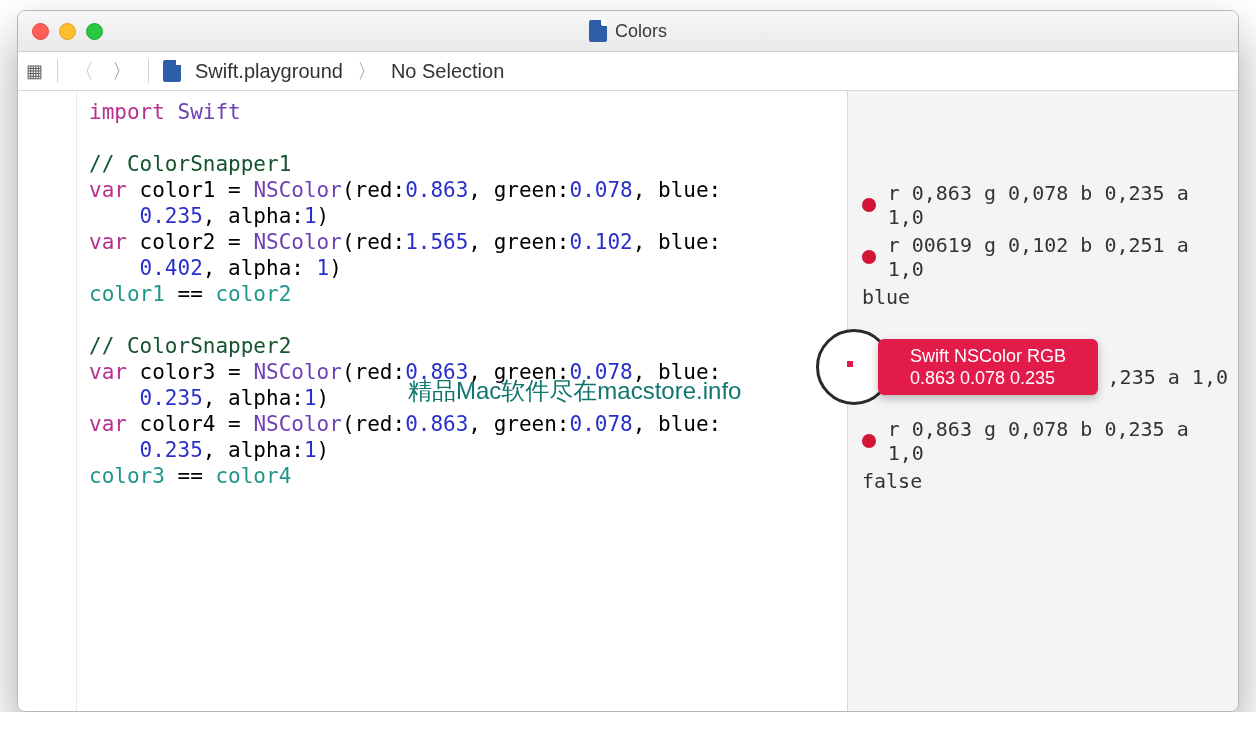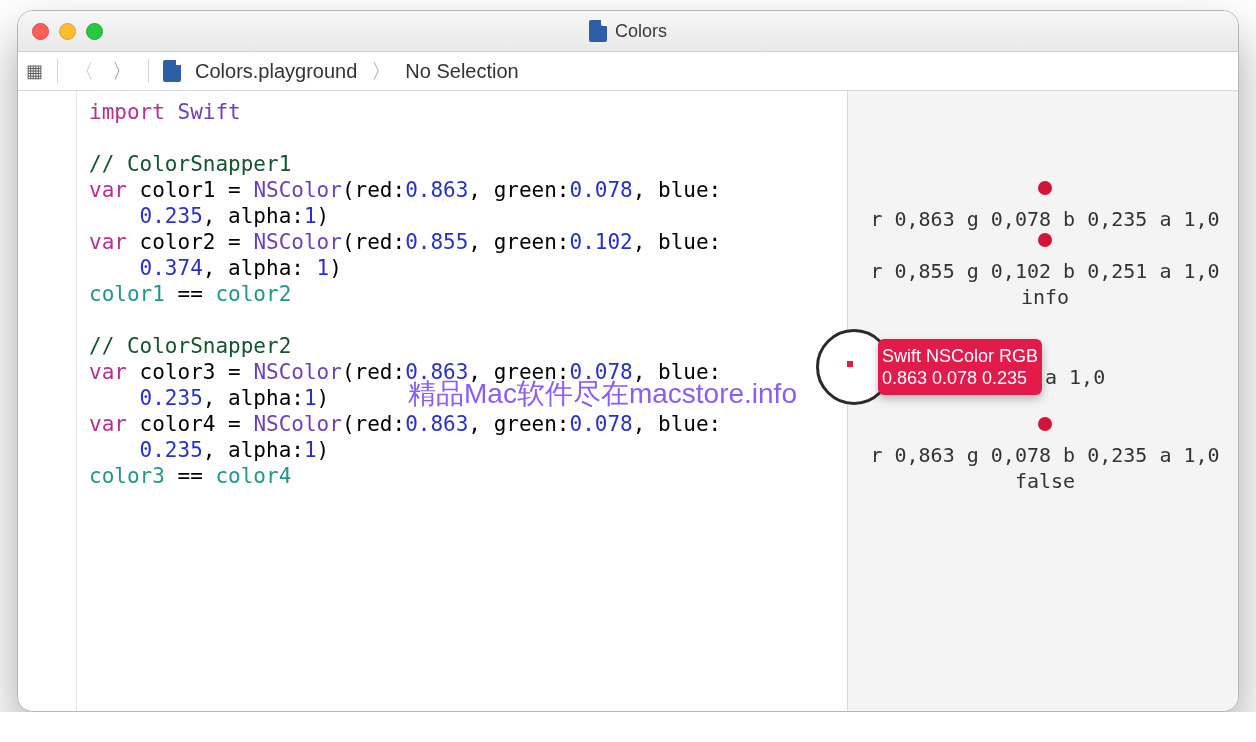--- a/index.html
+++ b/index.html
@@ -2,21 +2,21 @@
 <html><head>
 <meta charset="utf-8">
 <style>
   html,body{margin:0;padding:0;background:transparent;font-family:-apple-system,Helvetica,Arial,sans-serif;}
   .window{
     position:relative;
     width:1220px;
     margin:10px auto 0 auto;
     background:#fff;
     border:1px solid #b5b5b5;
-    border-radius:16px;
+    border-radius:8px;
     box-shadow:0 25px 50px rgba(0,0,0,0.35);
     overflow:hidden;
   }
   .titlebar{
     height:40px;
     background:linear-gradient(#f7f7f7,#e9e9e9);
     border-bottom:1px solid #cfcfcf;
     display:flex;
     align-items:center;
     position:relative;
@@ -47,38 +47,38 @@
   .jb-text{color:#333;}
   .jb-sep{color:#9a9a9a;}
   .body{display:flex;height:620px;}
   .gutter{width:58px;background:#fff;border-right:1px solid #eaeaea;}
   .editor{flex:1;padding:8px 6px 0 12px;font-family:Menlo,Monaco,Consolas,monospace;font-size:21px;line-height:26px;color:#000;white-space:pre;}
   .kw{color:#b72f8f;}        
   .cls{color:#6f40b5;}       
   .num{color:#2830c9;}       
   .cmt{color:#14532d;}       
   .ident{color:#20968a;}     
-  .watermark{position:absolute;left:390px;top:364px;color:#8b5cf6;font-size:28px;font-family:sans-serif;pointer-events:none;}
+  .watermark{position:absolute;left:390px;top:364px;color:#0f766e;font-size:24px;font-family:sans-serif;pointer-events:none;}
   .results{
     width:390px;background:#f4f4f4;border-left:1px solid #d9d9d9;
     font-family:Menlo,Monaco,Consolas,monospace;font-size:20px;color:#333;
     position:relative;
   }
-  .res-row{display:flex;align-items:center;gap:12px;position:absolute;left:14px;right:10px;flex-direction:column;}
+  .res-row{display:flex;align-items:center;gap:12px;position:absolute;left:14px;right:10px;}
   .swatch{width:14px;height:14px;border-radius:50%;background:#d11438;display:inline-block;}
   .overlay{
     position:absolute;z-index:5;
   }
   .loupe{
     width:70px;height:70px;border:3px solid #2a2a2a;border-radius:50%;background:#fff;position:absolute;
     display:flex;align-items:center;justify-content:center;
   }
   .loupe .px{width:6px;height:6px;background:#e31b4b;margin-top:-6px;margin-left:-8px;}
   .tooltip{
-    position:absolute;background:#e31b4b;color:#fff;border-radius:6px;padding:6px 4px;
+    position:absolute;background:#e31b4b;color:#fff;border-radius:6px;padding:6px 32px;
     font-family:-apple-system,Helvetica,Arial,sans-serif;font-size:18px;line-height:22px;white-space:nowrap;
     box-shadow:0 4px 10px rgba(0,0,0,0.25);
   }
 </style>
 </head>
 <body>
 
 <div class="window">
 
   <div class="titlebar">
@@ -93,56 +93,56 @@
     </div>
   </div>
 
   <div class="jumpbar">
     <span class="grid-icon">▦</span>
     <span class="divider"></span>
     <span class="chev disabled">〈</span>
     <span class="chev">〉</span>
     <span class="divider"></span>
     <span class="jb-small-icon"></span>
-    <span class="jb-text">Colors.playground</span>
+    <span class="jb-text">Swift.playground</span>
     <span class="jb-sep">〉</span>
     <span class="jb-text">No Selection</span>
   </div>
 
   <div class="body">
     <div class="gutter"></div>
 
     <div class="editor"><span class="kw">import</span> <span class="cls">Swift</span>
 
 <span class="cmt">// ColorSnapper1</span>
 <span class="kw">var</span> <span>color1</span><span> = </span><span class="cls">NSColor</span><span>(red:</span><span class="num">0.863</span><span>, green:</span><span class="num">0.078</span><span>, blue:</span>
 <span>    </span><span class="num">0.235</span><span>, alpha:</span><span class="num">1</span><span>)</span>
-<span class="kw">var</span> <span>color2</span> = <span class="cls">NSColor</span><span>(red:</span><span class="num">0.855</span><span>, green:</span><span class="num">0.102</span><span>, blue:</span>
-<span>    </span><span class="num">0.374</span><span>, alpha: </span><span class="num">1</span><span>)</span>
+<span class="kw">var</span> <span>color2</span> = <span class="cls">NSColor</span><span>(red:</span><span class="num">1.565</span><span>, green:</span><span class="num">0.102</span><span>, blue:</span>
+<span>    </span><span class="num">0.402</span><span>, alpha: </span><span class="num">1</span><span>)</span>
 <span class="ident">color1</span><span> == </span><span class="ident">color2</span>
 
 <span class="cmt">// ColorSnapper2</span>
 <span class="kw">var</span> <span>color3</span> = <span class="cls">NSColor</span><span>(red:</span><span class="num">0.863</span><span>, green:</span><span class="num">0.078</span><span>, blue:</span>
 <span>    </span><span class="num">0.235</span><span>, alpha:</span><span class="num">1</span><span>)</span>
 <span class="kw">var</span> <span>color4</span> = <span class="cls">NSColor</span><span>(red:</span><span class="num">0.863</span><span>, green:</span><span class="num">0.078</span><span>, blue:</span>
 <span>    </span><span class="num">0.235</span><span>, alpha:</span><span class="num">1</span><span>)</span>
 <span class="ident">color3</span><span> == </span><span class="ident">color4</span>
 </div>
 
     <div class="results">
       <div class="res-row" style="top:90px">
         <span class="swatch"></span>
         <span>r 0,863 g 0,078 b 0,235 a 1,0</span>
       </div>
       <div class="res-row" style="top:142px">
         <span class="swatch"></span>
-        <span>r 0,855 g 0,102 b 0,251 a 1,0</span>
+        <span>r 00619 g 0,102 b 0,251 a 1,0</span>
       </div>
       <div class="res-row" style="top:194px">
-        <span>info</span>
+        <span>blue</span>
       </div>
       <div class="res-row" style="top:274px;justify-content:flex-end">
         <span>,235 a 1,0</span>
       </div>
       <div class="res-row" style="top:326px">
         <span class="swatch"></span>
         <span>r 0,863 g 0,078 b 0,235 a 1,0</span>
       </div>
       <div class="res-row" style="top:378px">
         <span>false</span>

